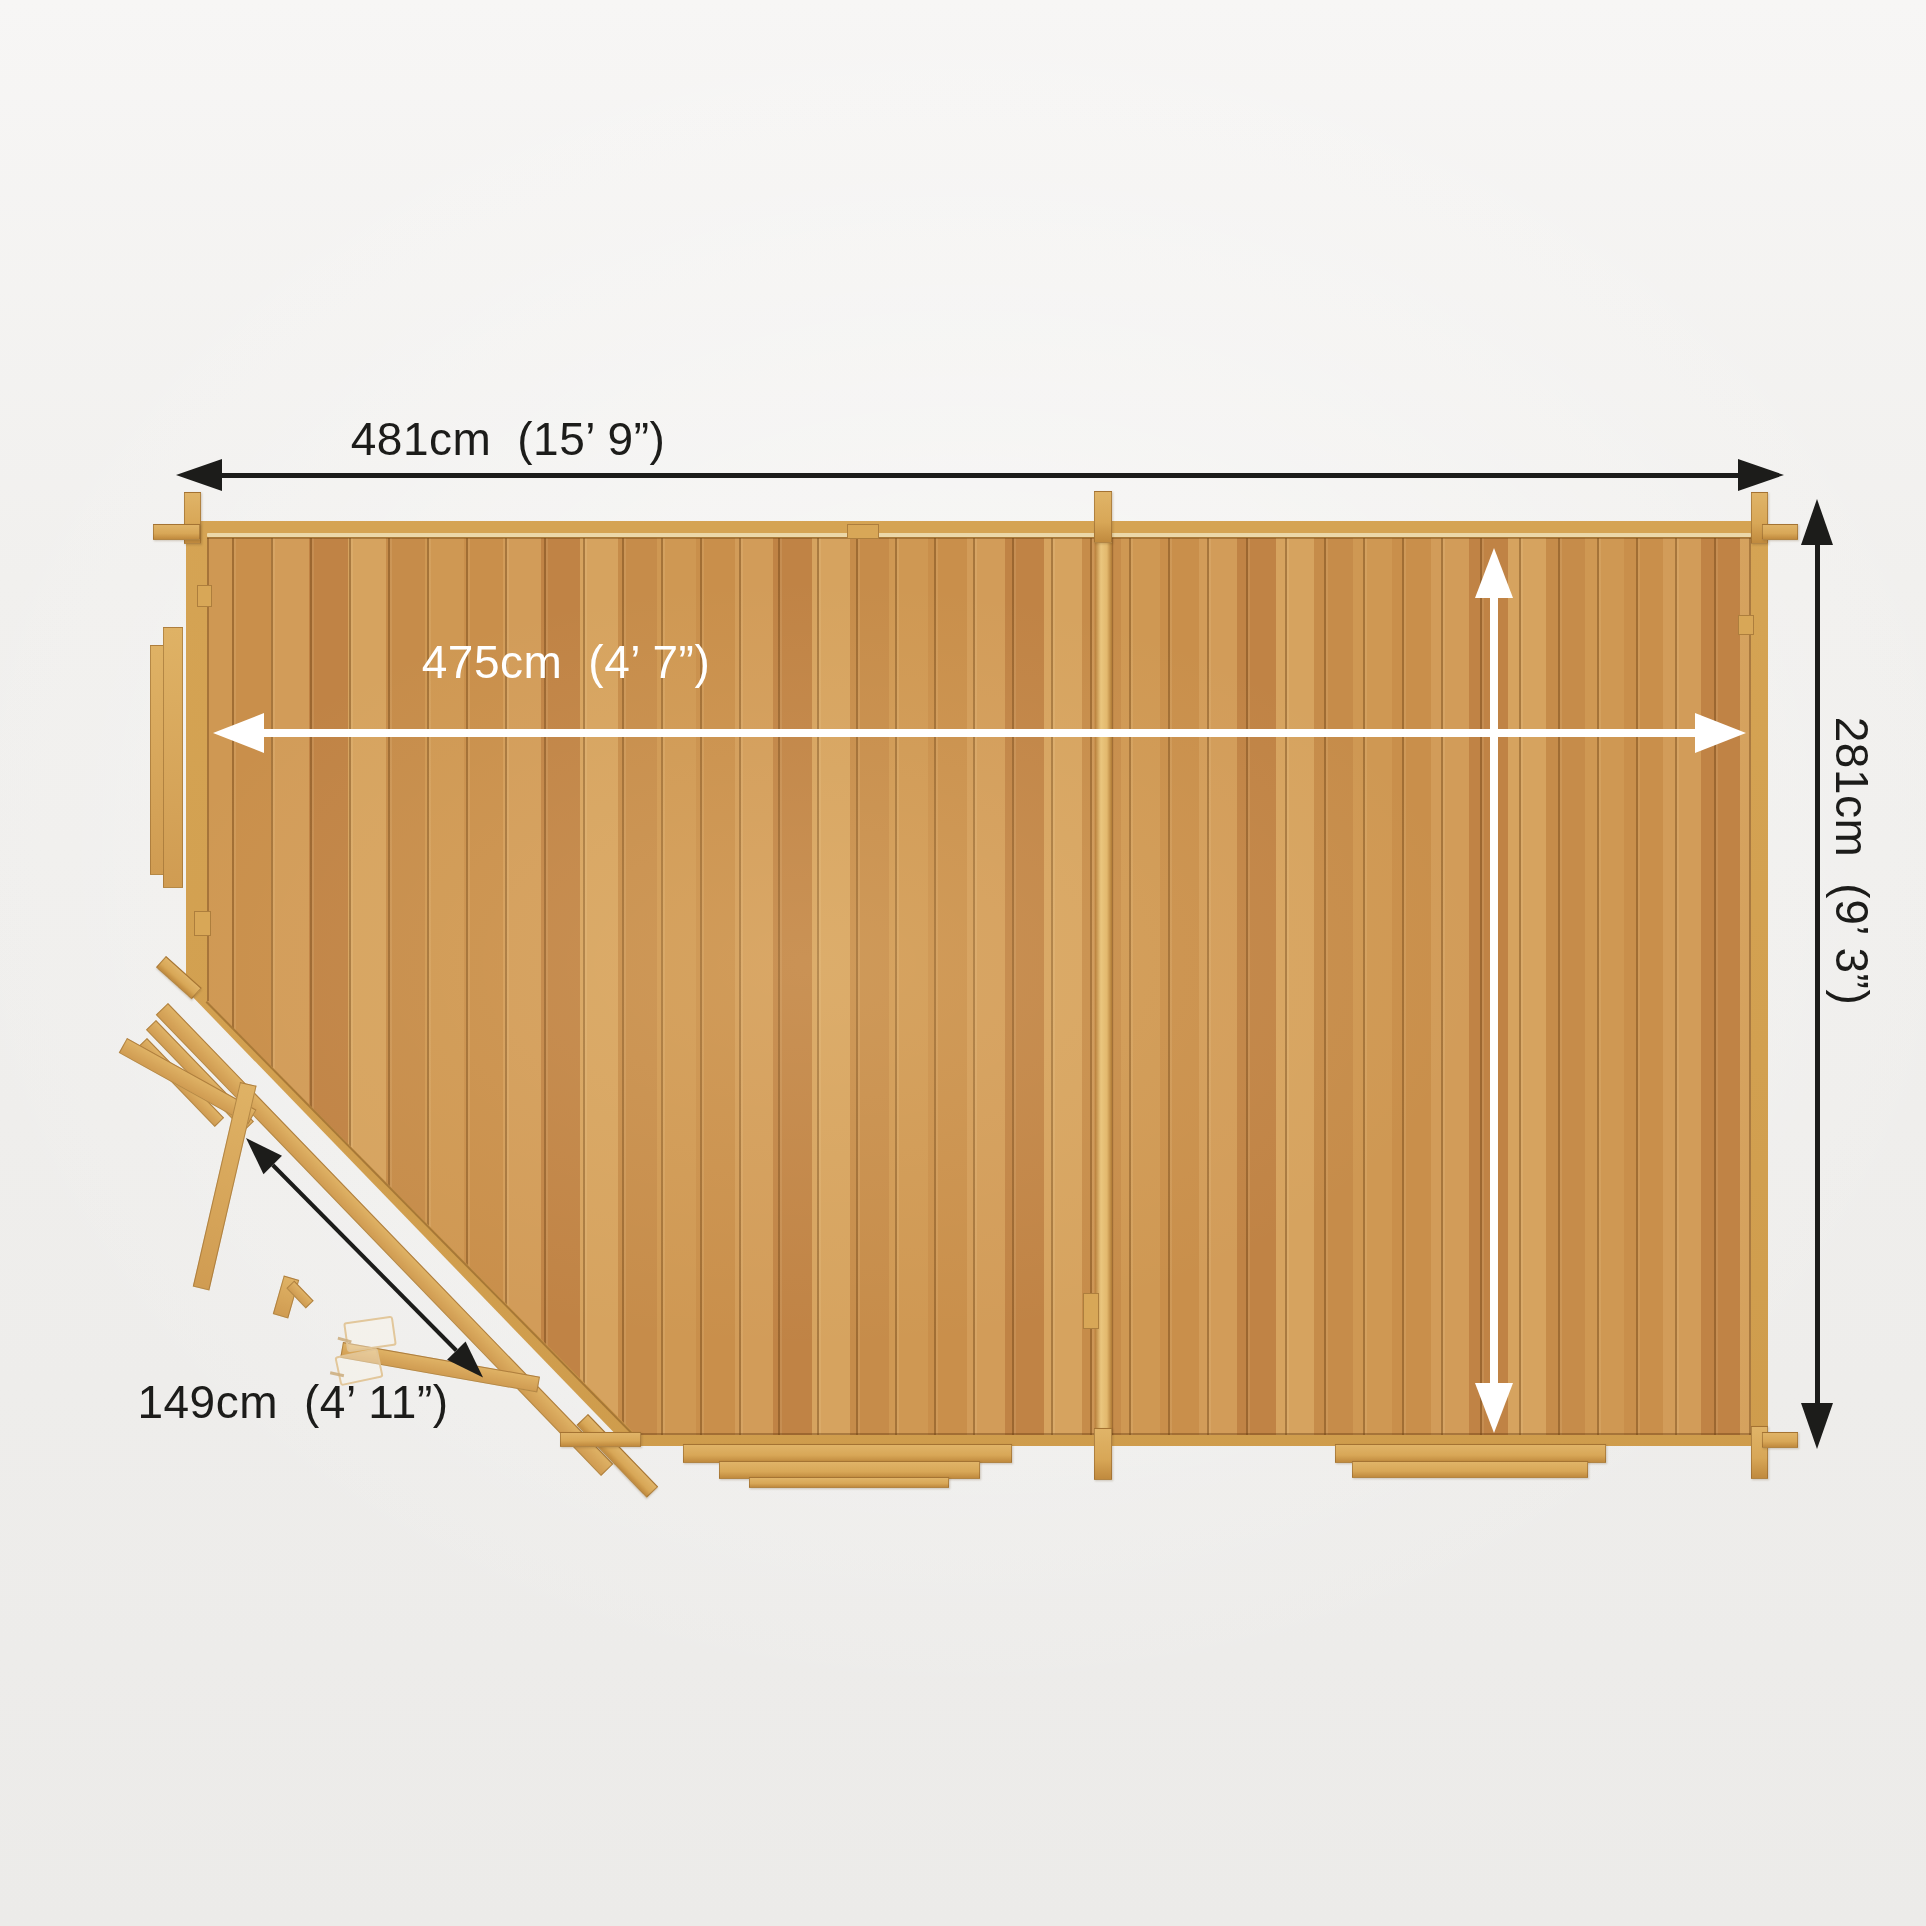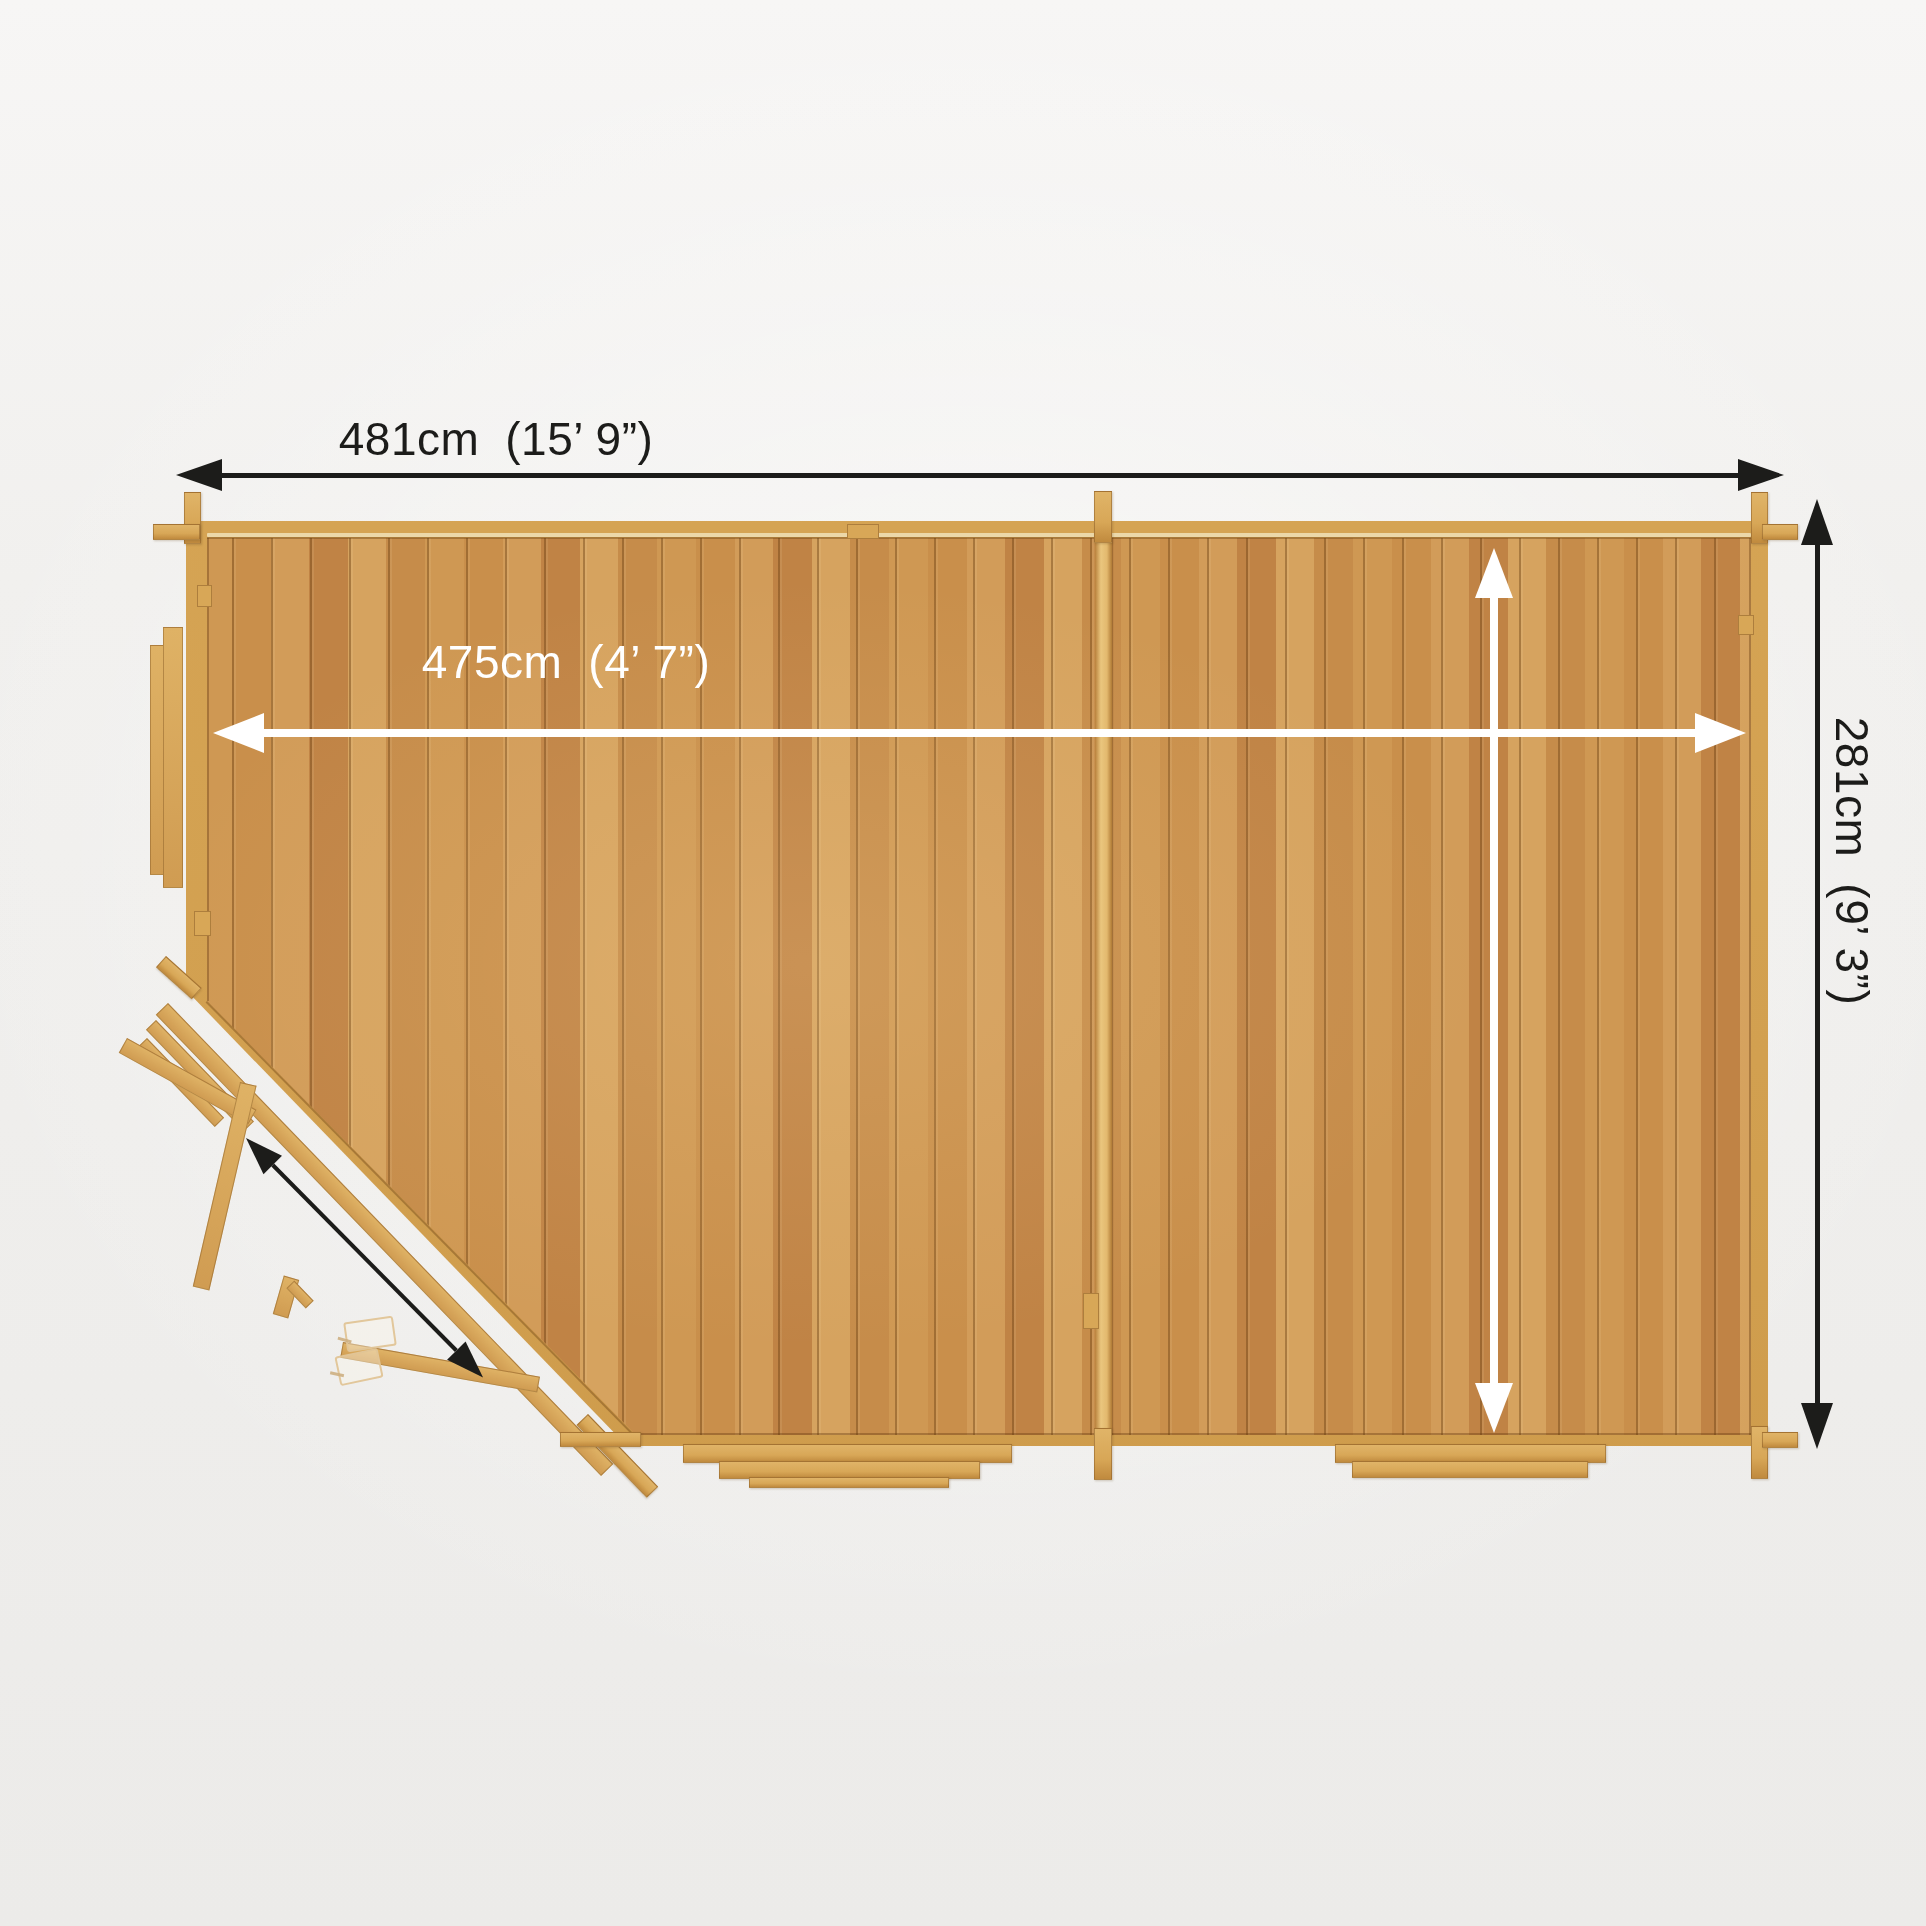--- a/index.html
+++ b/index.html
@@ -174,28 +174,31 @@
     <div class="shaft"></div>
     <div class="head n"></div>
     <div class="head s"></div>
   </div>
   <div class="arrow a-d" style="left:246px;top:1138px;width:337px;height:0;transform:rotate(45.3deg)">
     <div class="shaft"></div>
     <div class="head w"></div>
     <div class="head e"></div>
   </div>
 
-  <div class="dim-label" style="left:496px;top:439px">
+  <div class="dim-label" style="left:508px;top:439px">
     <span class="metric">481cm</span><span class="imperial">(15’ 9”)</span>
   </div>
 
   <div class="dim-label light" style="left:566px;top:662px">
     <span class="metric">475cm</span><span class="imperial">(4’ 7”)</span>
   </div>
 
 
   <div class="dim-label rot" style="left:1852px;top:861px">
     <span class="metric">281cm</span><span class="imperial">(9’ 3”)</span>
   </div>
 
+  <div class="dim-label" style="left:293px;top:1402px">
+    <span class="metric">149cm</span><span class="imperial">(4’ 11”)</span>
+  </div>
 
 </div>
 
 
 </body></html>

